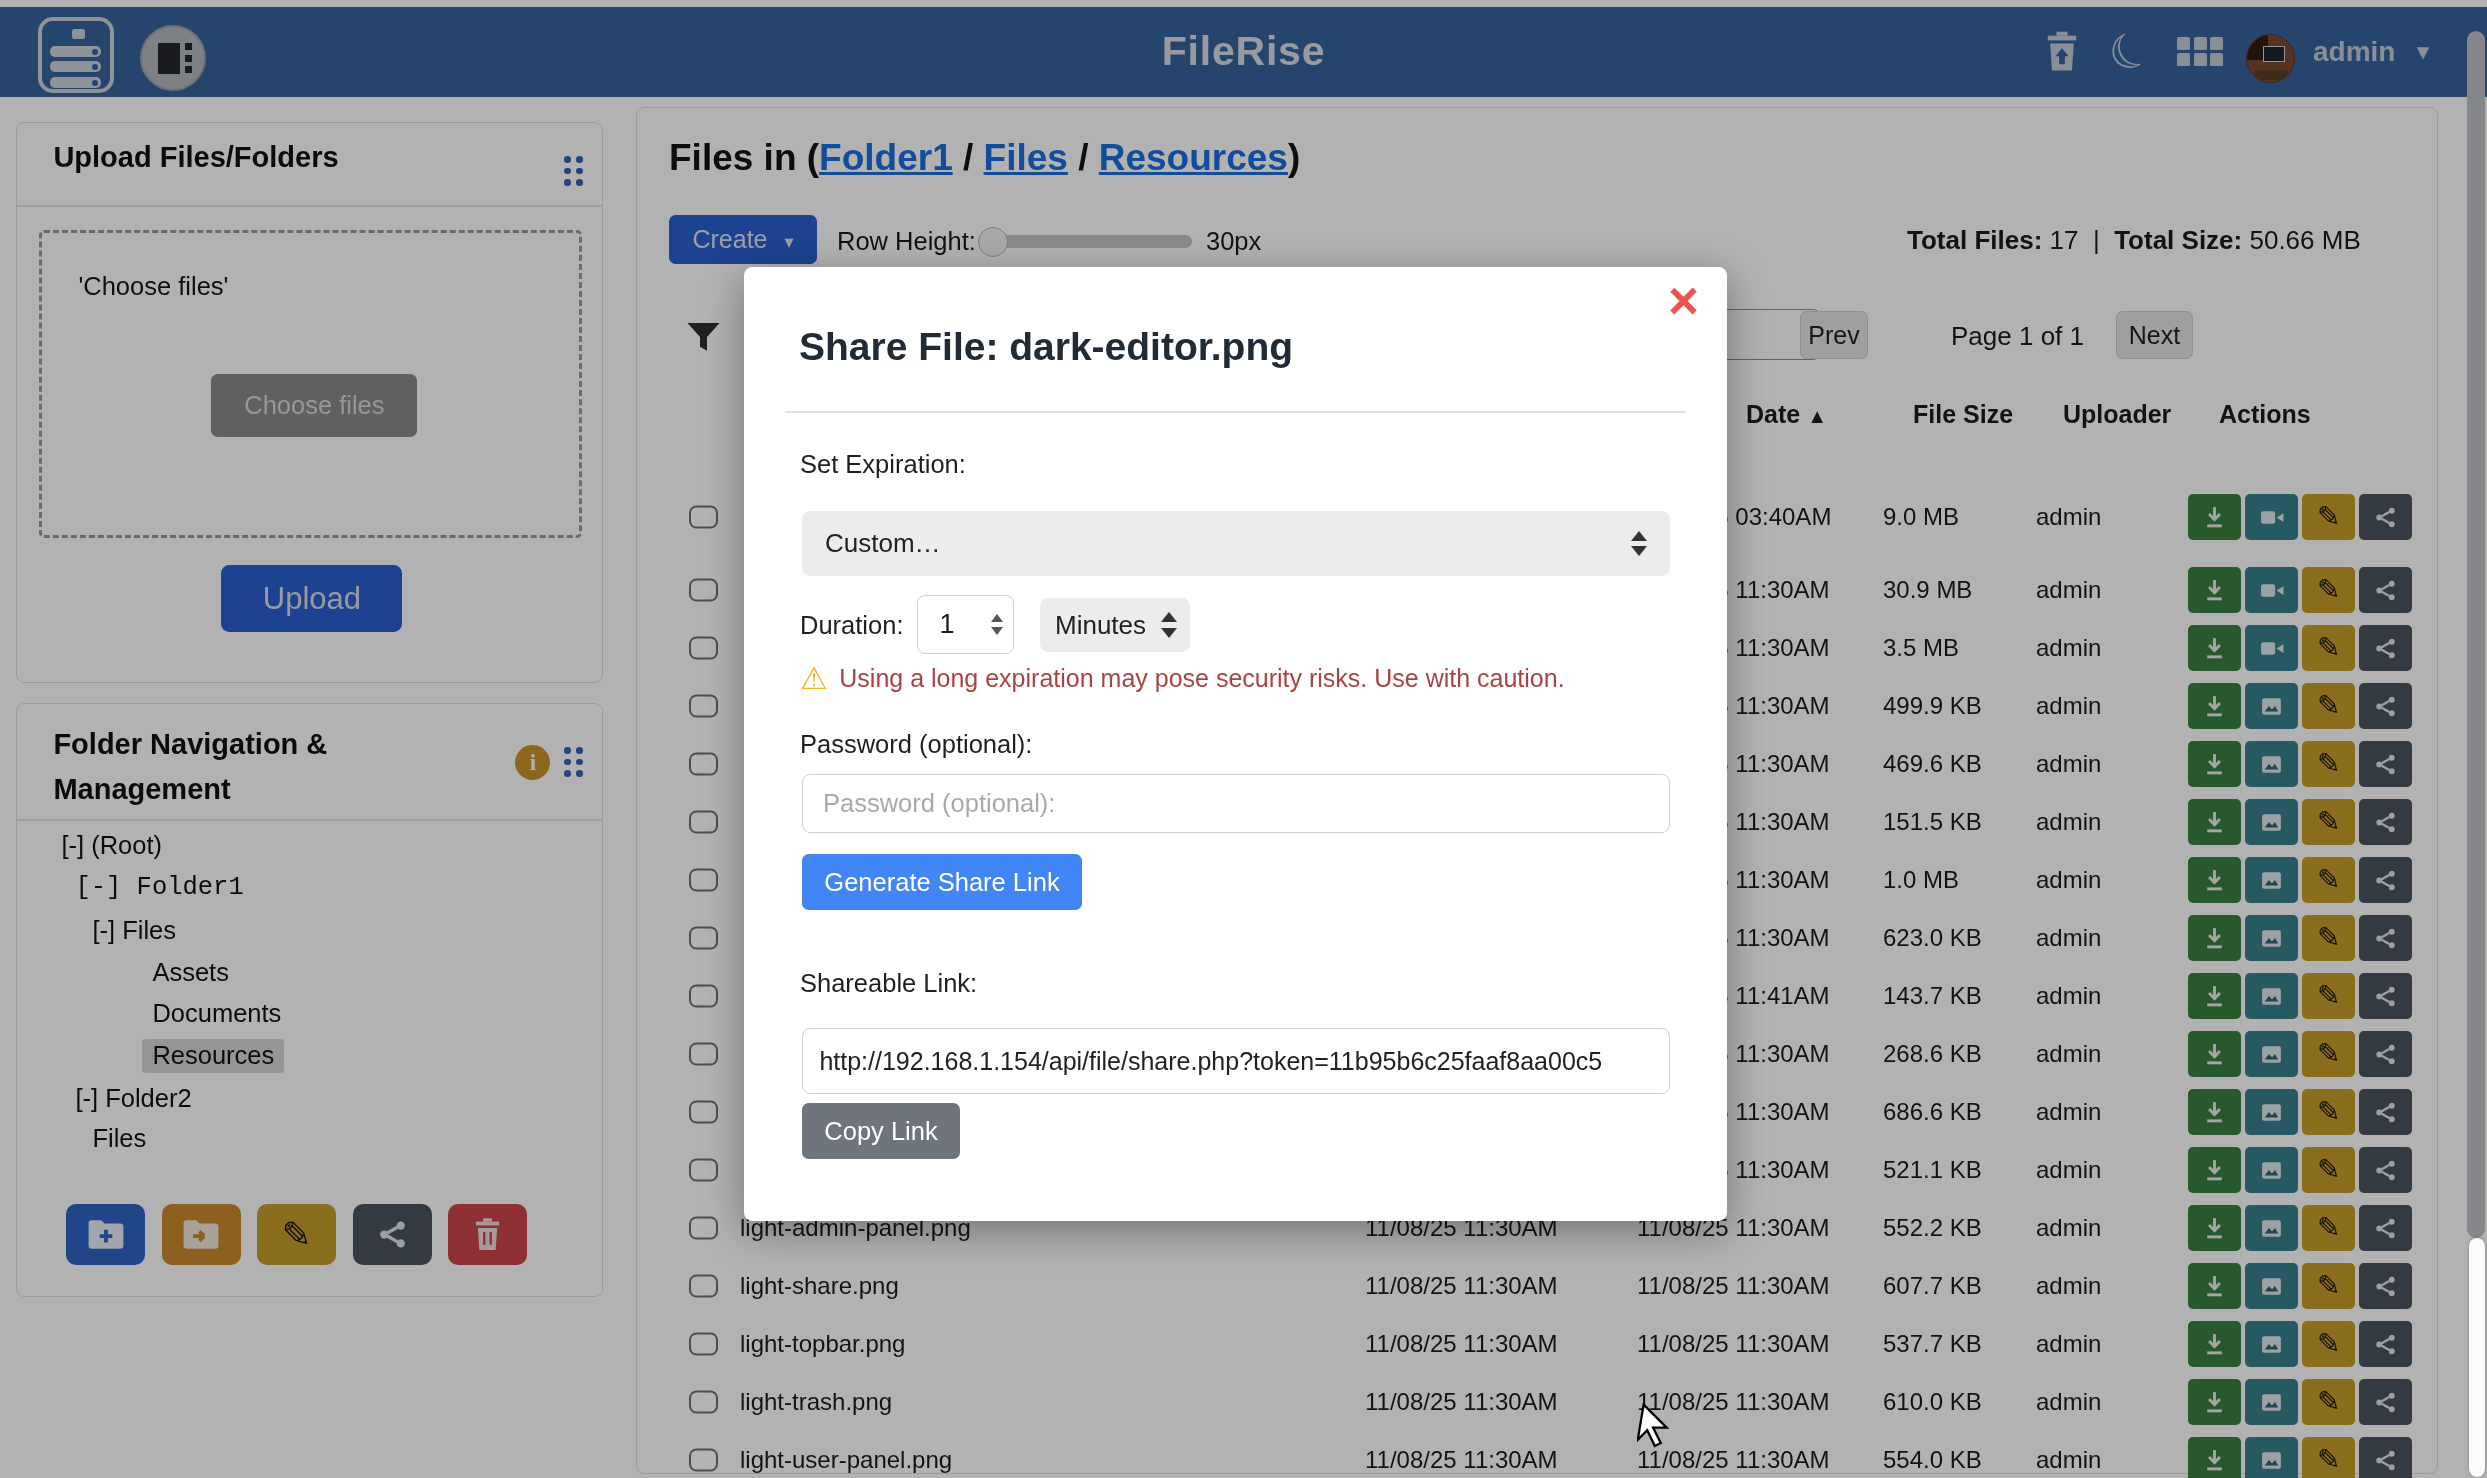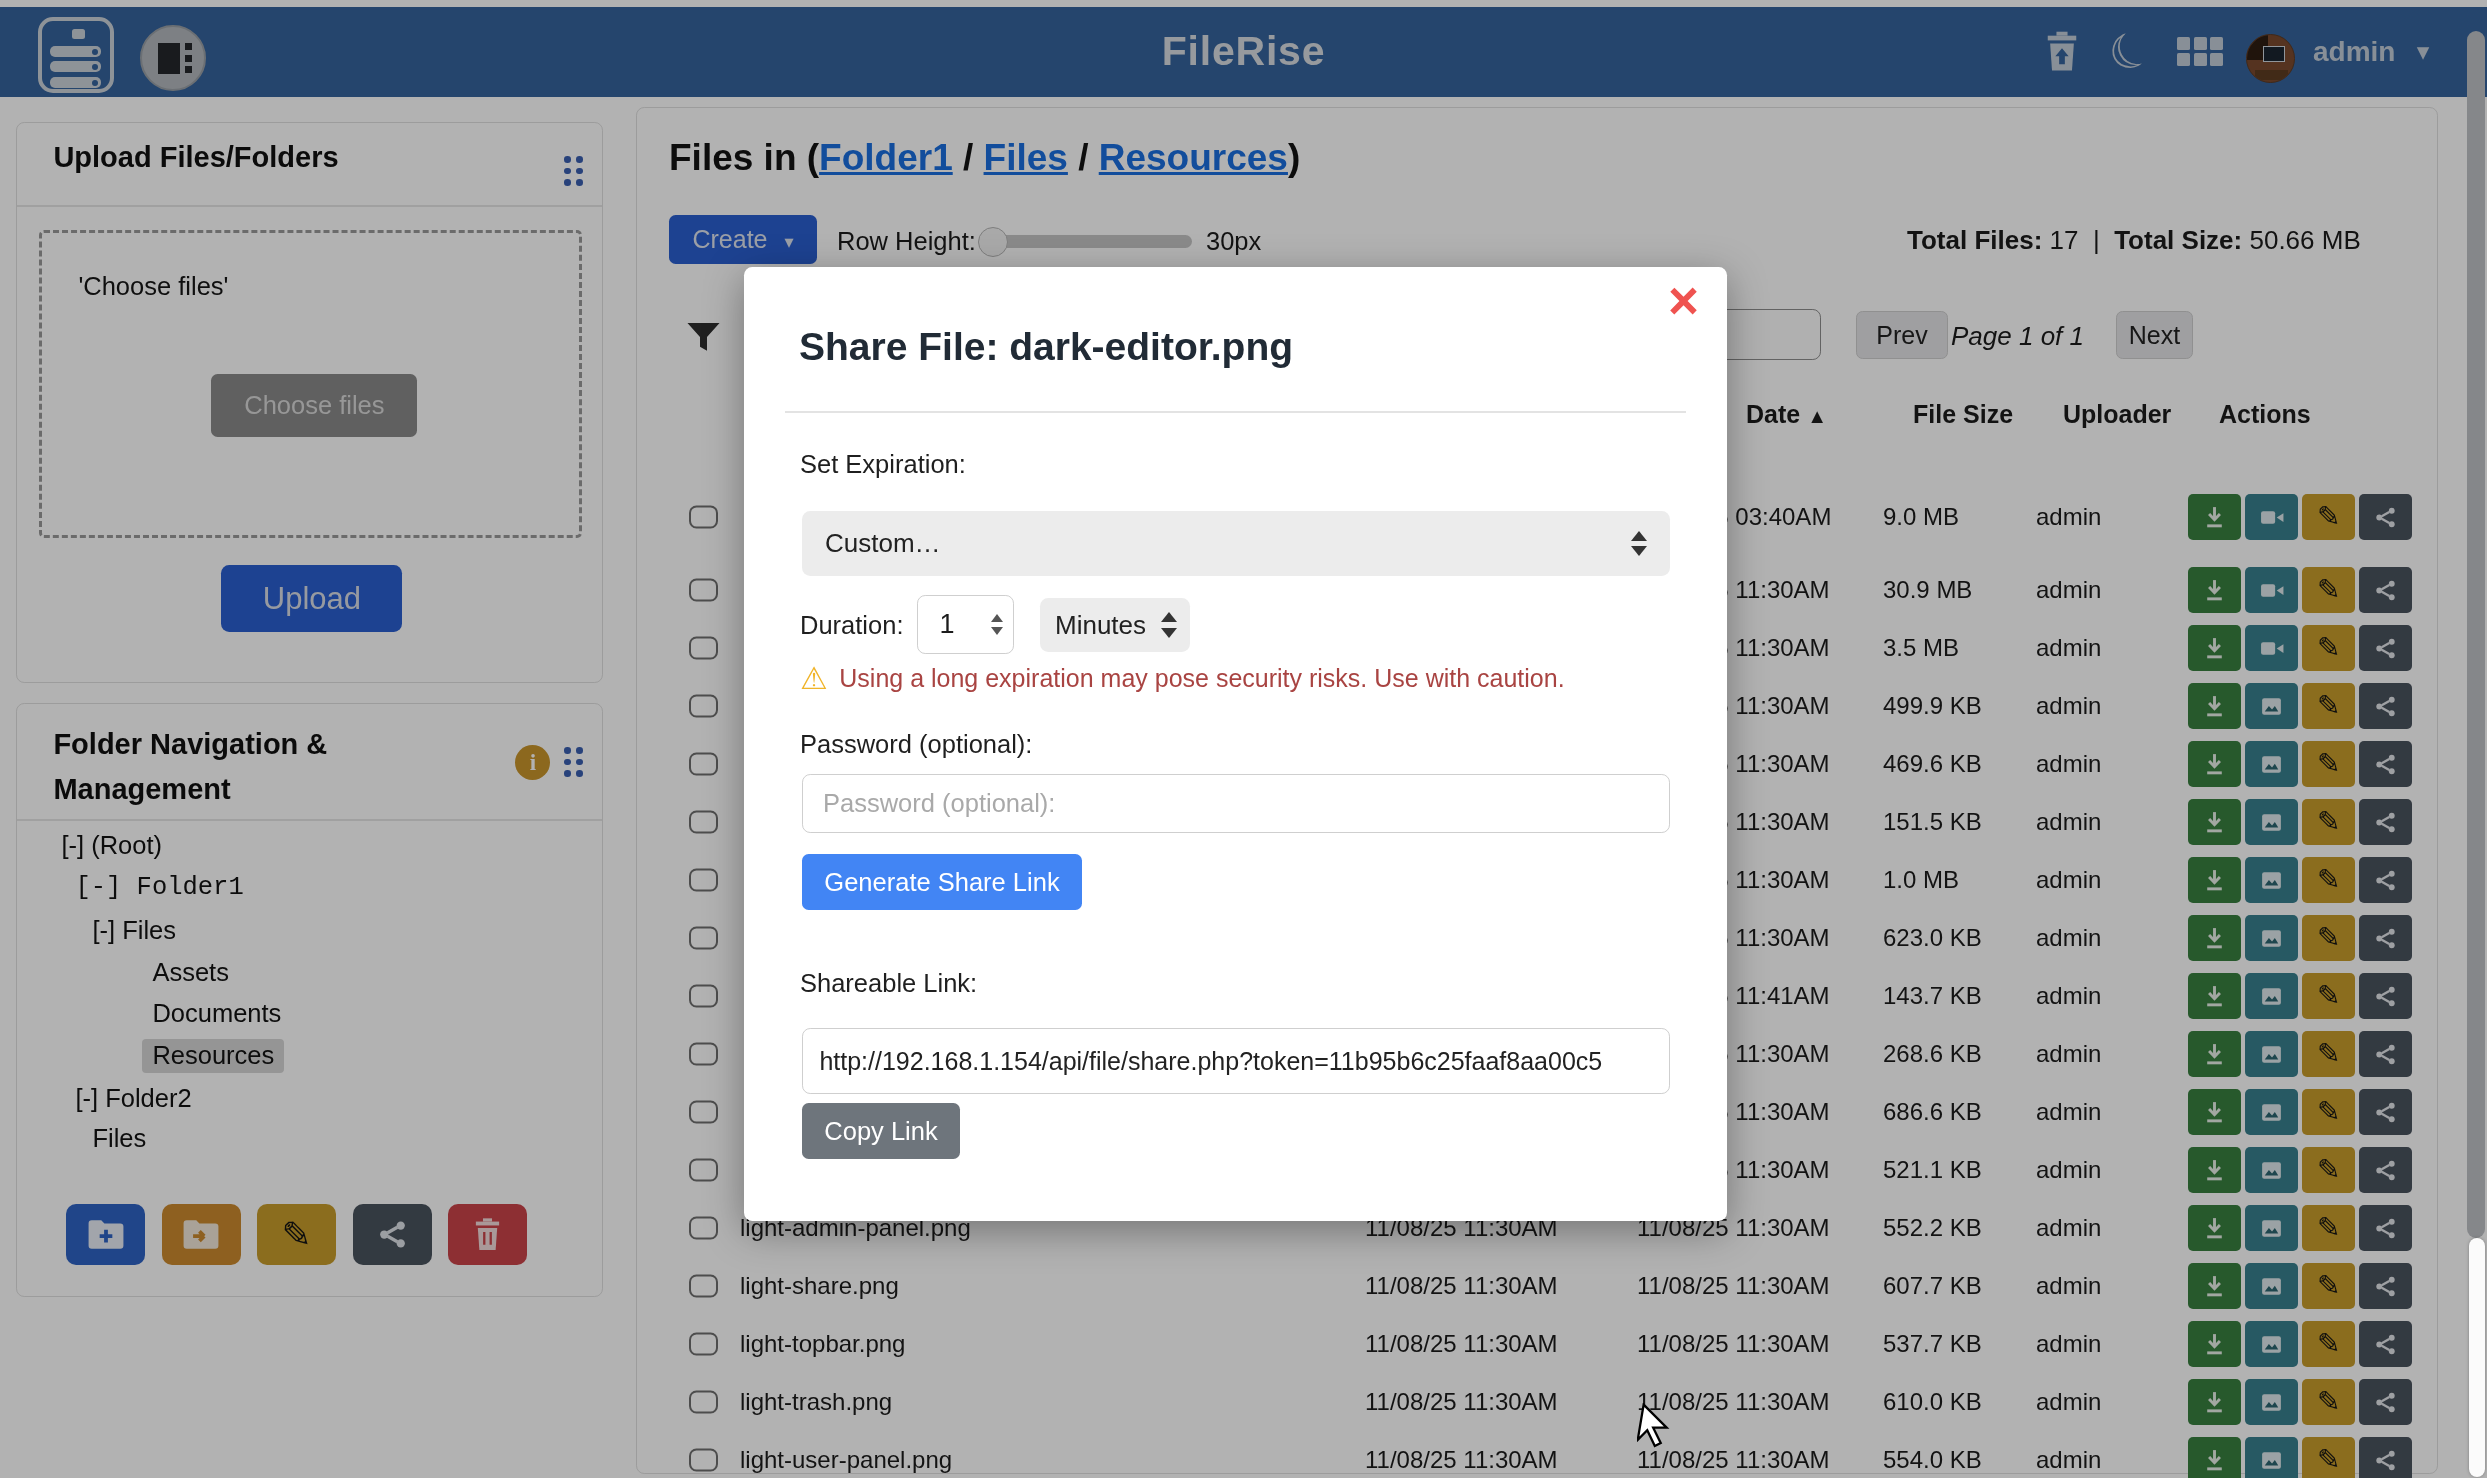--- a/index.html
+++ b/index.html
@@ -57,23 +57,23 @@
   .create-btn { position:absolute; left:669px; top:215px; width:148px; height:49px; background:#2a5fd0; color:#dfe4ee; font-size:25px; border:none; border-radius:6.6px; z-index:3; }
   .rh-label { position:absolute; left:837px; top:227px; font-size:25.5px; z-index:3; }
   .rh-track { position:absolute; left:980px; top:235px; width:212px; height:13px; background:#c6c6c6; border-radius:6.6px; z-index:3; }
   .rh-knob { position:absolute; left:-1.6px; top:-8.2px; width:30px; height:30px; border-radius:50%; background:#f2f2f2; border:1.6px solid #b5b5b5; }
   .rh-value { position:absolute; left:1206px; top:227px; font-size:25.5px; z-index:3; }
   .totals { position:absolute; left:1907px; top:225px; font-size:26px; z-index:3; white-space:nowrap; }
   .totals b { font-weight:bold; }
   .funnel { position:absolute; left:686px; top:321px; z-index:3; }
   .search-input { position:absolute; left:1563px; top:309px; width:258px; height:51px; border:1.6px solid #8f8f8f; border-radius:8.2px; background:#fdfdfd; font-size:23px; padding:0 13px; z-index:3; }
   .pager-btn { position:absolute; top:311px; height:48px; background:#e4e4e7; border:0.8px solid #cfcfcf; border-radius:6.6px; font-size:25px; color:#222; z-index:3; }
-  #prev-btn { left:1856px; width:92px; }
+  #prev-btn { left:1800px; width:68px; }
   #next-btn { left:2116px; width:77px; }
-  .page-info { position:absolute; left:1951px; top:321px; font-size:26px; z-index:3;font-style:italic; }
+  .page-info { position:absolute; left:1951px; top:321px; font-size:26px; z-index:3; }
   
   #table-layer { position:absolute; left:0; top:0; z-index:3; }
   .th { position:absolute; top:400px; font-size:25px; font-weight:bold; white-space:nowrap;margin-left:24px; }
   .file-row { position:absolute; left:658px; width:1777px; height:58px; }
   .file-row > * { position:absolute; top:50%; transform:translateY(-50%); }
   .cbx { left:31px; width:29px; height:23px; border:2.5px solid #6f6f6f; border-radius:7.4px; background:transparent; }
   .c-name { left:82px; font-size:24px; white-space:nowrap; }
   .c-mdate { left:707px; font-size:24px; white-space:nowrap; }
   .c-udate { left:979px; font-size:24px; white-space:nowrap; }
   .c-size { left:1225px; font-size:24px; white-space:nowrap; }

